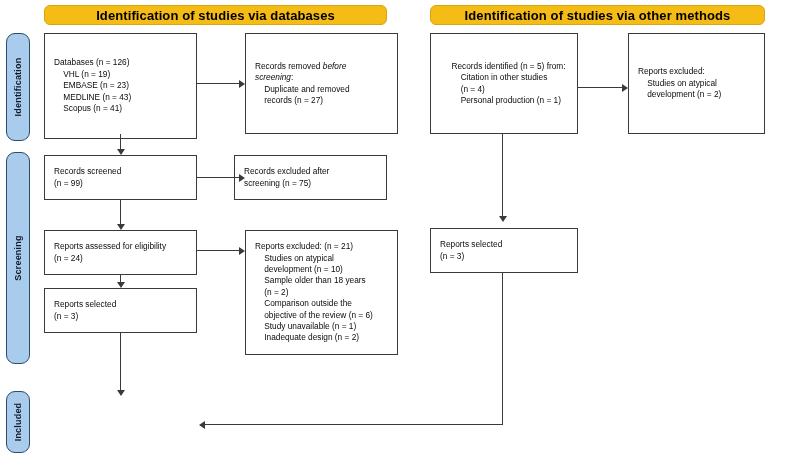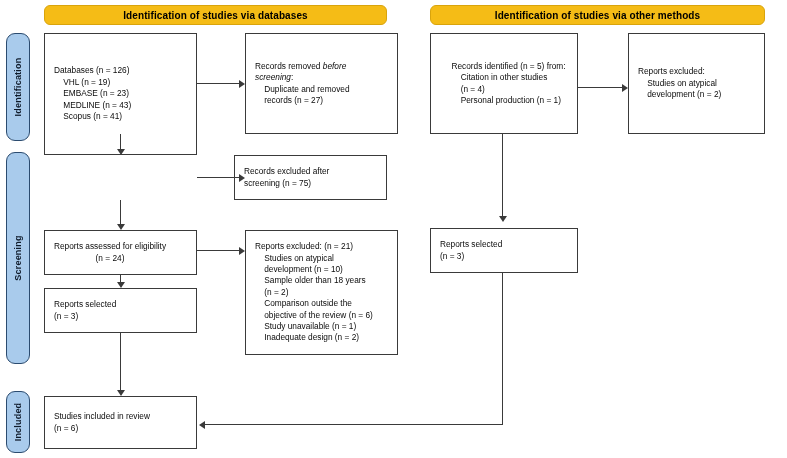--- a/index.html
+++ b/index.html
@@ -16,21 +16,21 @@
     overflow: hidden;
   }
 
   
   .banner {
     position: absolute;
     background: #F5BC16;
     border: 1px solid #d9a40c;
     border-radius: 6px;
     color: #000000;
-    font-size: 10px;
+    font-size: 13px;
     font-weight: bold;
     letter-spacing: 0.1px;
     display: flex;
     align-items: center;
     justify-content: center;
     text-align: center;
     box-sizing: border-box;
   }
 
   
@@ -119,21 +119,21 @@
   </div>
 
   <div class="stage" style="left:6px; top:152px; width:24px; height:212px;">
     <span>Screening</span>
   </div>
 
   <div class="stage" style="left:6px; top:391px; width:24px; height:62px;">
     <span>Included</span>
   </div>
 
-  <div class="box" style="left:44px; top:33px; width:153px; height:122px;">
+  <div class="box" style="left:44px; top:33px; width:153px; height:106px;">
     <div class="txt">Databases (n = 126)
     VHL (n = 19)
     EMBASE (n = 23)
     MEDLINE (n = 43)
     Scopus (n = 41)</div>
   </div>
 
   <div class="box" style="left:245px; top:33px; width:153px; height:101px;">
     <div class="txt">Records removed <i>before</i>
 <i>screening</i>:
@@ -147,27 +147,31 @@
     (n = 4)
     Personal production (n = 1)</div>
   </div>
 
   <div class="box" style="left:628px; top:33px; width:137px; height:101px;align-items:center;">
     <div class="txt">Reports excluded:
     Studies on atypical
     development (n = 2)</div>
   </div>
 
+  <div class="box" style="left:44px; top:155px; width:153px; height:45px;">
+    <div class="txt">Records screened
+(n = 99)</div>
+  </div>
 
   <div class="box" style="left:234px; top:155px; width:153px; height:45px;">
     <div class="txt">Records excluded after
 screening (n = 75)</div>
   </div>
 
-  <div class="box" style="left:44px; top:230px; width:153px; height:45px;text-align:center;">
+  <div class="box" style="left:44px; top:230px; width:153px; height:45px;">
     <div class="txt">Reports assessed for eligibility
 (n = 24)</div>
   </div>
 
   <div class="box" style="left:245px; top:230px; width:153px; height:125px;">
     <div class="txt">Reports excluded: (n = 21)
     Studies on atypical
     development (n = 10)
     Sample older than 18 years
     (n = 2)
@@ -180,24 +184,20 @@
   <div class="box" style="left:430px; top:228px; width:148px; height:45px;">
     <div class="txt">Reports selected
 (n = 3)</div>
   </div>
 
   <div class="box" style="left:44px; top:288px; width:153px; height:45px;">
     <div class="txt">Reports selected
 (n = 3)</div>
   </div>
 
-  <div class="box" style="left:44px; top:396px; width:153px; height:53px;">
-    <div class="txt">Studies included in review
-(n = 6)</div>
-  </div>
 
   <div class="ln h" style="left:197px; top:83px; width:42px;"></div>
   <div class="arrow right" style="left:239px; top:79.5px;"></div>
 
   <div class="ln v" style="left:120px; top:134px; width:1.2px; height:15px;"></div>
   <div class="arrow down" style="left:116.6px; top:149px;"></div>
 
   <div class="ln h" style="left:197px; top:177px; width:42px;"></div>
   <div class="arrow right" style="left:239px; top:173.5px;"></div>
 

